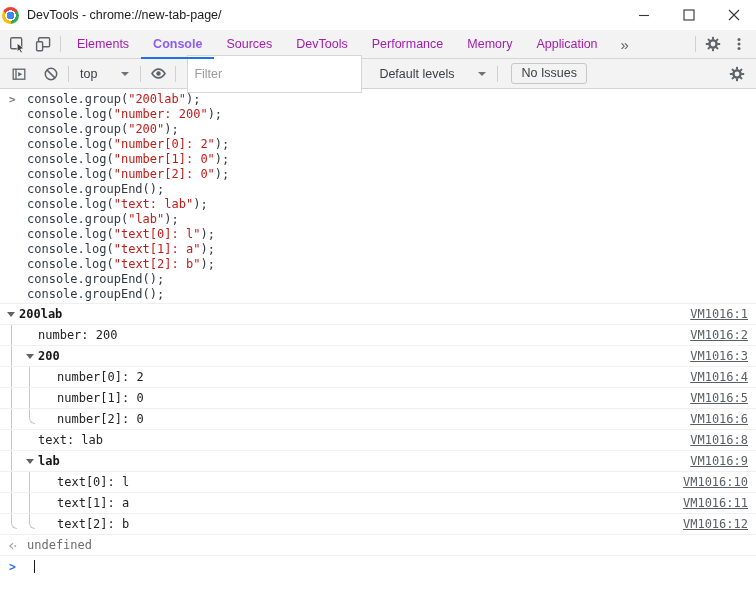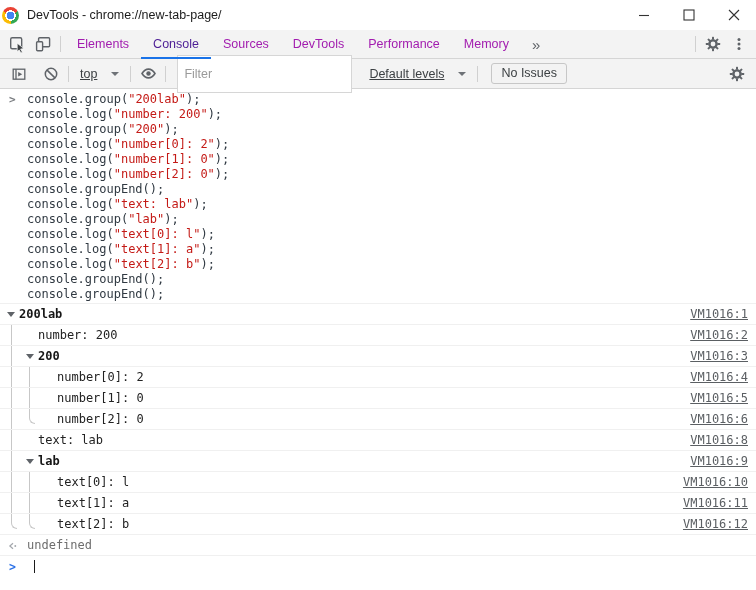--- a/index.html
+++ b/index.html
@@ -20,29 +20,29 @@
   .win-controls{margin-left:auto;display:flex;height:100%;}
   .win-btn{width:45px;height:100%;display:flex;align-items:center;justify-content:center;}
   
   .tabbar{height:29px;background:var(--toolbar-bg);border-bottom:1px solid #d5d5d5;
     display:flex;align-items:center;padding-left:4px;}
   .icon-btn{width:26px;height:26px;display:flex;align-items:center;justify-content:center;flex:0 0 auto;}
   .vdiv{width:1px;height:16px;background:#d0d0d0;margin:0 4px;flex:0 0 auto;}
   .tab-list{display:flex;height:100%;align-items:stretch;}
   .tab{padding:0 12px;display:flex;align-items:center;font-size:12.5px;color:#a21caf;
     position:relative;white-space:nowrap;cursor:default;}
-  .tab.active{color:#4c1d95;}
+  .tab.active{color:#8b5cf6;font-weight:bold;}
   .tab.active::after{content:"";position:absolute;left:0;right:0;bottom:-1px;height:2px;
     background:var(--accent-blue);}
   .more-tabs{font-size:15px;color:var(--icon-gray);padding:0 11px;}
   .tabbar-right{margin-left:auto;display:flex;align-items:center;padding-right:4px;}
   
   .toolbar{height:30px;background:var(--toolbar-bg);border-bottom:1px solid #d5d5d5;
     display:flex;align-items:center;padding:0 6px;font-size:12.5px;color:#3c4043;}
-  .dropdown{display:flex;align-items:center;gap:14px;padding:0 7px;white-space:nowrap;text-decoration:underline;}
+  .dropdown{display:flex;align-items:center;gap:24px;padding:0 7px;white-space:nowrap;}
   .caret{width:0;height:0;border-left:4px solid transparent;border-right:4px solid transparent;
     border-top:4.5px solid #6e7277;}
   .filter-input{width:175px;height:38px;border:1px solid #d6d6d6;background:#fff;
     font-family:"Liberation Sans",sans-serif;font-size:12.5px;padding:0 6px;color:#202124;
     margin-left:7px;outline:none;}
   .filter-input::placeholder{color:#9a9a9a;}
   .levels{margin-left:10px;}
   .no-issues{border:1px solid #c7c7c7;border-radius:3px;padding:2px 9px 3px;margin-left:9px;
     color:#3c4043;background:transparent;font-size:12.5px;white-space:nowrap;}
   .toolbar-spacer{flex:1;}
@@ -126,20 +126,23 @@
       </div>
       <div class="tab">
         <span>DevTools</span>
       </div>
       <div class="tab">
         <span>Performance</span>
       </div>
       <div class="tab">
         <span>Memory</span>
       </div>
+      <div class="tab">
+        <span>Application</span>
+      </div>
     </div>
   <div class="more-tabs">»</div>
   <div class="tabbar-right">
     <div class="vdiv"></div>
     <div class="icon-btn">
       <svg width="16" height="16" viewBox="0 0 16 16">
         <g fill="#5f6368">
           <rect x="7" y="0.8" width="2" height="3" rx="0.6"></rect>
           <rect x="7" y="0.8" width="2" height="3" rx="0.6" transform="rotate(45 8 8)"></rect>
           <rect x="7" y="0.8" width="2" height="3" rx="0.6" transform="rotate(90 8 8)"></rect>

